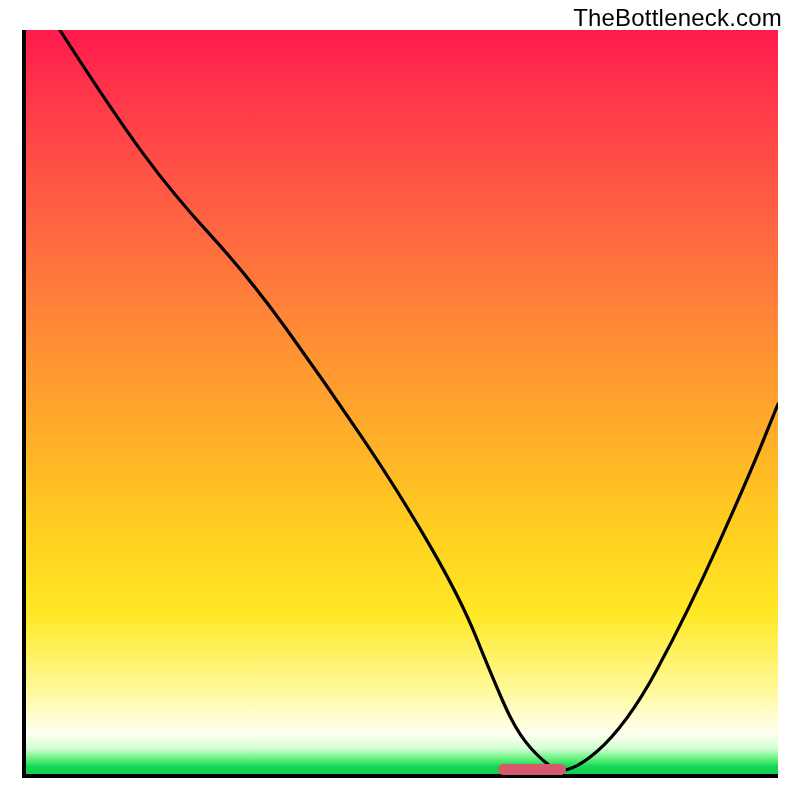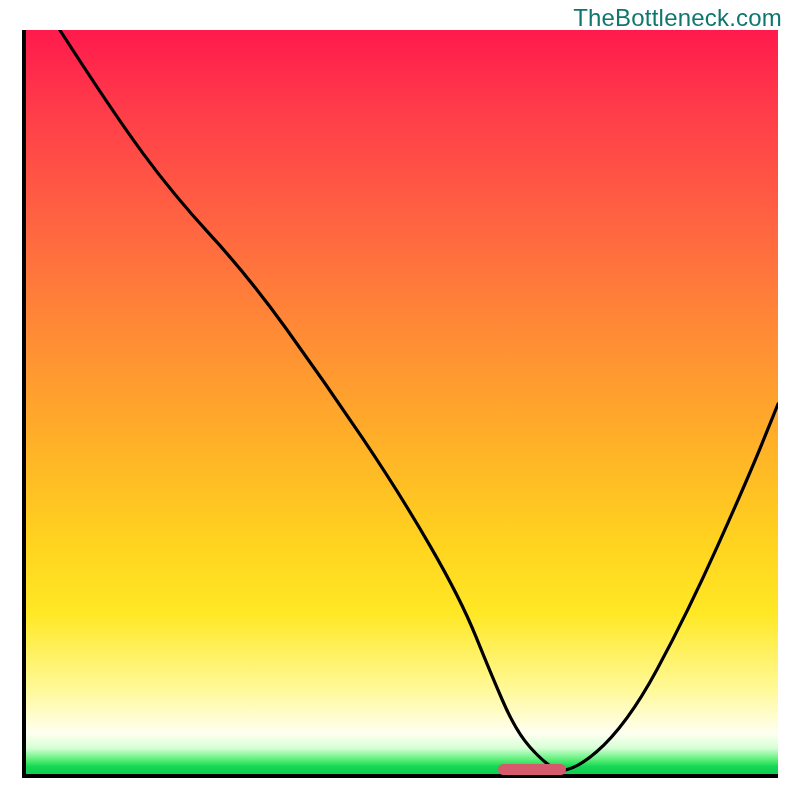--- a/index.html
+++ b/index.html
@@ -13,21 +13,21 @@
   }
   .stage {
     position: relative;
     width: 800px;
     height: 800px;
   }
   .watermark {
     position: absolute;
     top: 4px;
     right: 18px;
-    color: #0f766e;
+    color: #000000;
     font-size: 24px;
     font-weight: 400;
     letter-spacing: 0.2px;
   }
   .plot-frame {
     position: absolute;
     left: 22px;
     top: 30px;
     width: 756px;   
     height: 748px;  

